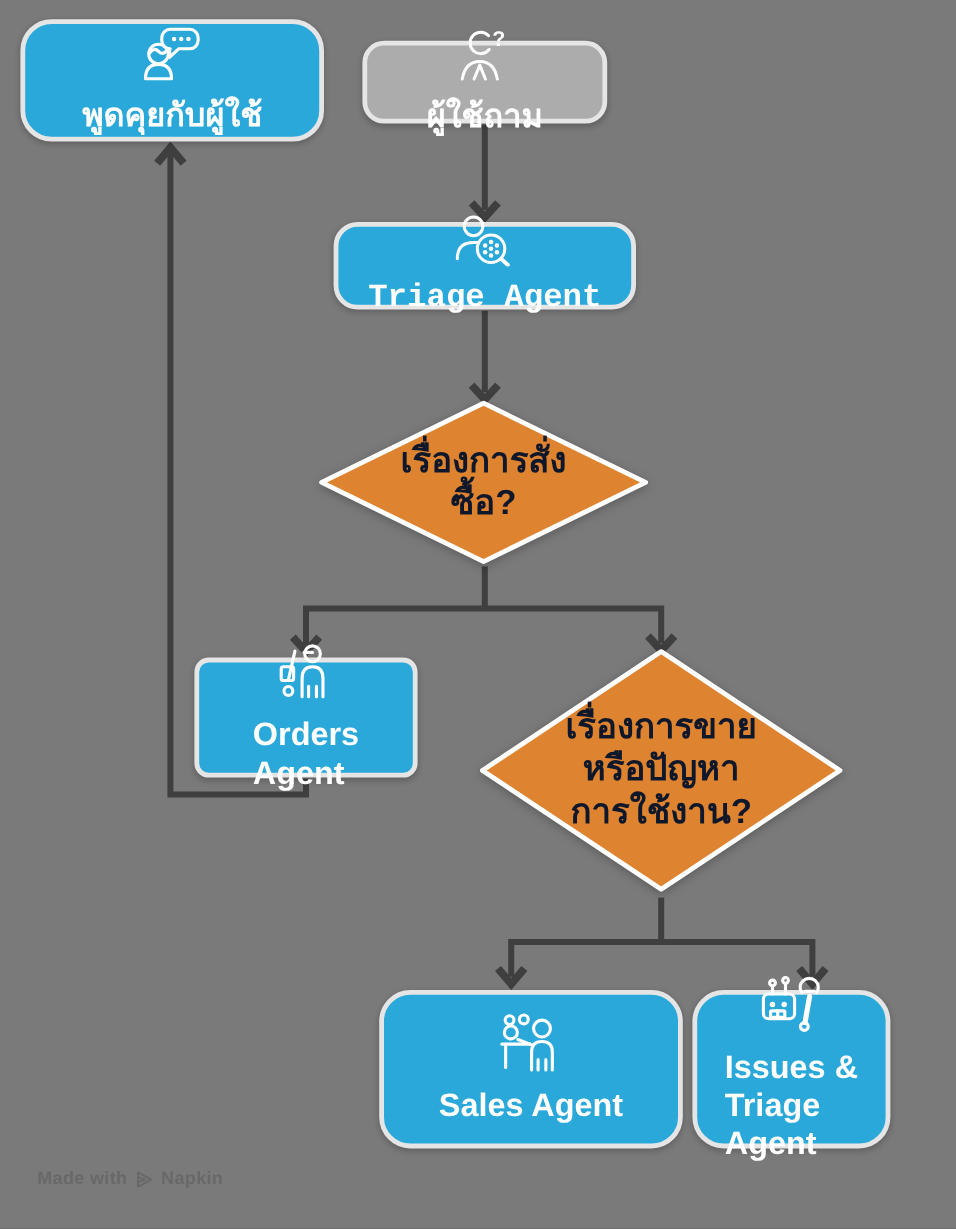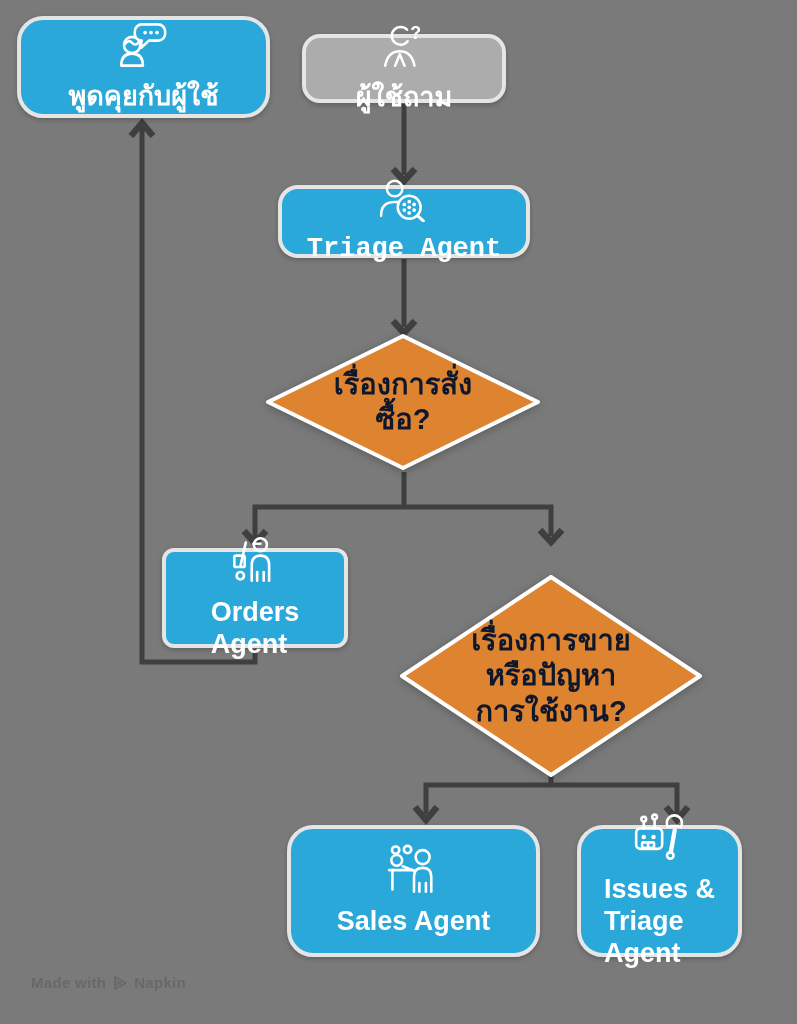--- a/index.html
+++ b/index.html
@@ -176,32 +176,32 @@
         <rect x="3" y="19" width="9.5" height="10.5" rx="1.5"></rect>
         <circle cx="8.5" cy="37.5" r="3.4"></circle>
       </svg>
     </span>
     <div class="label left">
       <div>Orders</div>
       <div>Agent</div>
     </div>
   </div>
 
-  <div class="diamond" style="left:398px;top:573px;width:306px;height:206px;">
+  <div class="diamond" style="left:398px;top:539px;width:306px;height:206px;">
     <svg width="306" height="206" viewBox="0 0 306 206">
       <polygon points="153,4 302,103 153,202 4,103"></polygon>
     </svg>
     <div class="dlabel">
       <div>เรื่องการขาย</div>
       <div>หรือปัญหา</div>
       <div>การใช้งาน?</div>
     </div>
   </div>
 
-  <div class="node blue" style="left:287px;top:825px;width:253px;height:132px;border-radius:26px;">
+  <div class="node blue" style="left:316px;top:825px;width:253px;height:132px;border-radius:26px;">
     <span class="icon">
       <svg width="54" height="50" viewBox="0 0 50 46">
         <circle cx="9" cy="15" r="5"></circle>
         <circle cx="8" cy="5.5" r="3.4"></circle>
         <circle cx="19" cy="5" r="3.4"></circle>
         <path d="M2 24 H24"></path>
         <path d="M5 24 V42"></path>
         <circle cx="33" cy="12" r="6.5"></circle>
         <path d="M25 44 V30 Q25 22 33 22 Q41 22 41 30 V44"></path>
         <path d="M30 44 V36 M36 44 V36"></path>

